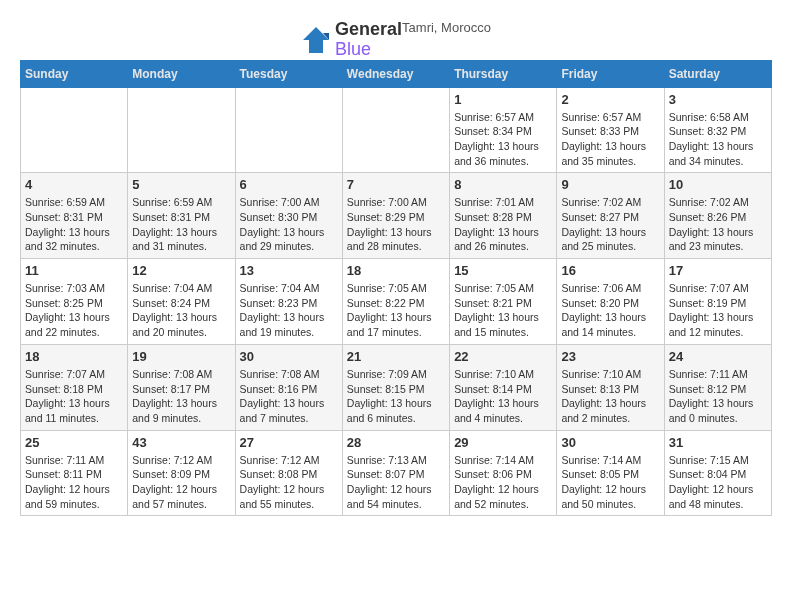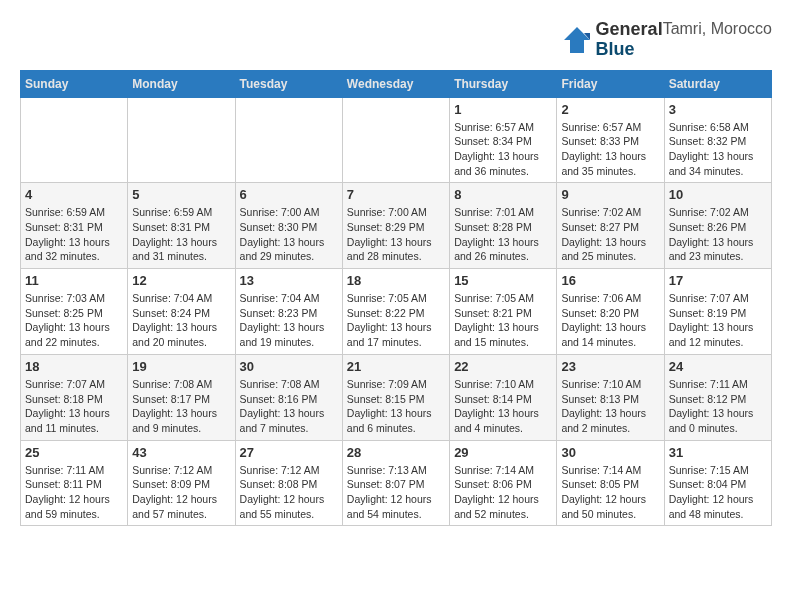--- a/index.html
+++ b/index.html
@@ -5,58 +5,57 @@
     * { box-sizing: border-box; margin: 0; padding: 0; }
     body {
       font-family: Arial, sans-serif;
       background: #fff;
       width: 792px;
       min-height: 612px;
       padding: 20px;
     }
     .header {
       display: flex;
-      justify-content: flex-end;
+      justify-content: center;
       align-items: flex-start;
-      margin-bottom: 10px;
     }
     .logo {
       display: flex;
       align-items: center;
     }
     .logo-text {
       display: flex;
       flex-direction: column;
       line-height: 1.1;
     }
     .logo-general {
       font-size: 18px;
       font-weight: bold;
       color: #333;
     }
     .logo-blue {
       font-size: 18px;
-      font-weight: bold;
-      color: #0c4a6e;
+      font-weight: normal;
+      color: #8b5cf6;
     }
     .logo-icon {
       width: 30px;
       height: 30px;
       margin-right: 4px;
     }
     .title-block {
       text-align: right;
     }
     .month-year {
       font-size: 36px;
       font-weight: normal;
       color: #333;
     }
     .location {
-      font-size: 16px;
+      font-size: 13px;
       color: #555;
     }
     table {
       width: 100%;
       border-collapse: collapse;
       font-size: 11px;
     }
     thead th {
       background-color: #2a7abf;
       color: #e5e5e5;

